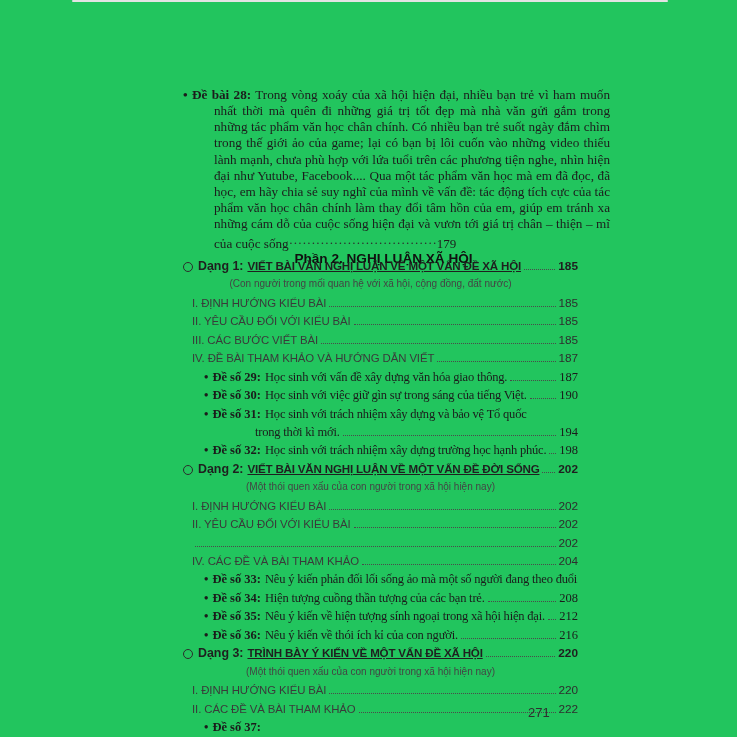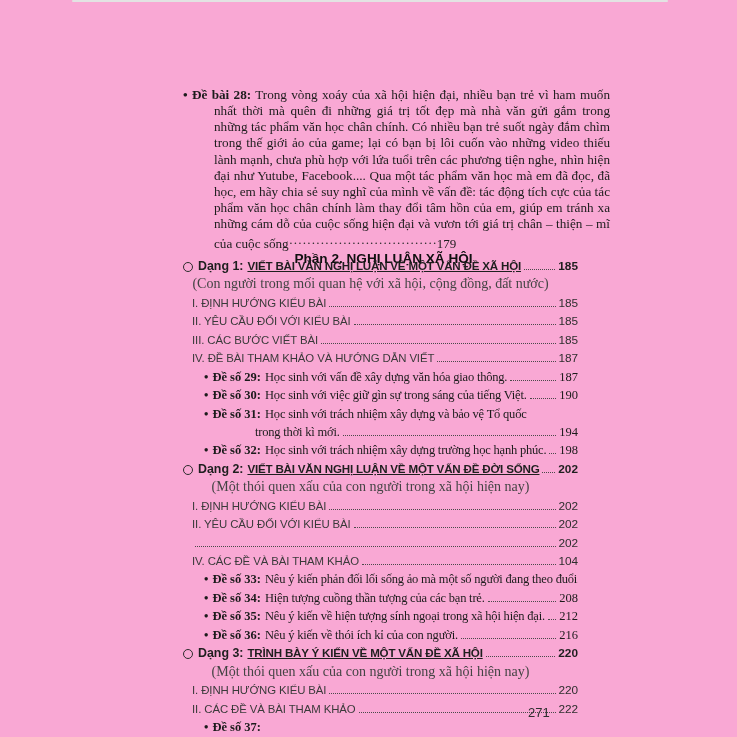--- a/index.html
+++ b/index.html
@@ -1,17 +1,17 @@
 <!DOCTYPE html>
 <html><head>
 <meta charset="utf-8">
 <style>
   html,body{margin:0;padding:0;background:#ffffff;}
   .page{
-    position:relative;width:737px;height:737px;background:#f9a8d4;
+    position:relative;width:737px;height:737px;background:#22c55e;
     overflow:hidden;font-family:"Liberation Serif",serif;color:#1e1e1e;
   }
   .top-line{
     position:absolute;top:0;left:72px;width:596px;height:2px;
     background:#e3e3e3;border-radius:1px;
   }
   
   .intro{
     position:absolute;top:87px;left:183px;width:396px;margin:0;
     font-size:13.2px;line-height:16.15px;text-align:justify;
@@ -45,22 +45,22 @@
   
   .row.dang{padding-left:20px;font-family:"Liberation Sans",sans-serif;color:#1f1f1f;}
   .row.dang .marker{
     flex:0 0 auto;width:8px;height:8px;border:1.3px solid #2c2c2c;border-radius:50%;
     margin-right:5px;align-self:center;margin-top:1px;
   }
   .row.dang .lab{font-size:12.4px;font-weight:bold;margin-right:4px;}
   .row.dang .title{font-size:11.6px;font-weight:bold;letter-spacing:-0.2px;text-decoration:underline;}
   .row.dang .pnum{font-size:11.8px;font-weight:bold;}
   
-  .row.note{justify-content:center;font-family:Liberation Serif, serif;
-    font-size:14px;color:#444444;}
+  .row.note{justify-content:center;font-family:Liberation Sans, sans-serif;
+    font-size:10px;color:#444444;}
   
   .row.roman{padding-left:29px;font-family:Liberation Sans, sans-serif;
     font-size:11.4px;color:#3a3a3a;letter-spacing:-0.1px;}
   .row.roman .pnum{font-size:11.8px;color:#2e2e2e;}
   
   .row.de{padding-left:41px;font-size:12.5px;color:#1b1b1b;}
   .row.de .bullet{flex:0 0 auto;margin-right:4px;font-weight:bold;}
   .row.de .lab{font-weight:bold;margin-right:4px;flex:0 0 auto;}
   .row.de .txt{flex:0 0 auto;letter-spacing:-0.2px;}
   .row.de .pnum{font-size:12.5px;}
@@ -168,21 +168,21 @@
         <span class="leader"></span>
         <span class="pnum">202</span>
       </div>
       <div class="row roman">
         <span class="leader"></span>
         <span class="pnum">202</span>
       </div>
       <div class="row roman">
         <span class="txt">IV. CÁC ĐỀ VÀ BÀI THAM KHẢO</span>
         <span class="leader"></span>
-        <span class="pnum">104</span>
+        <span class="pnum">204</span>
       </div>
       <div class="row de">
         <span class="bullet">•</span>
         <span class="lab">Đề số 33:</span>
         <span class="txt">Nêu ý kiến phản đối lối sống ảo mà một số người đang theo đuổi.</span>
       </div>
       <div class="row de">
         <span class="bullet">•</span>
         <span class="lab">Đề số 34:</span>
         <span class="txt">Hiện tượng cuồng thần tượng của các bạn trẻ.</span>

